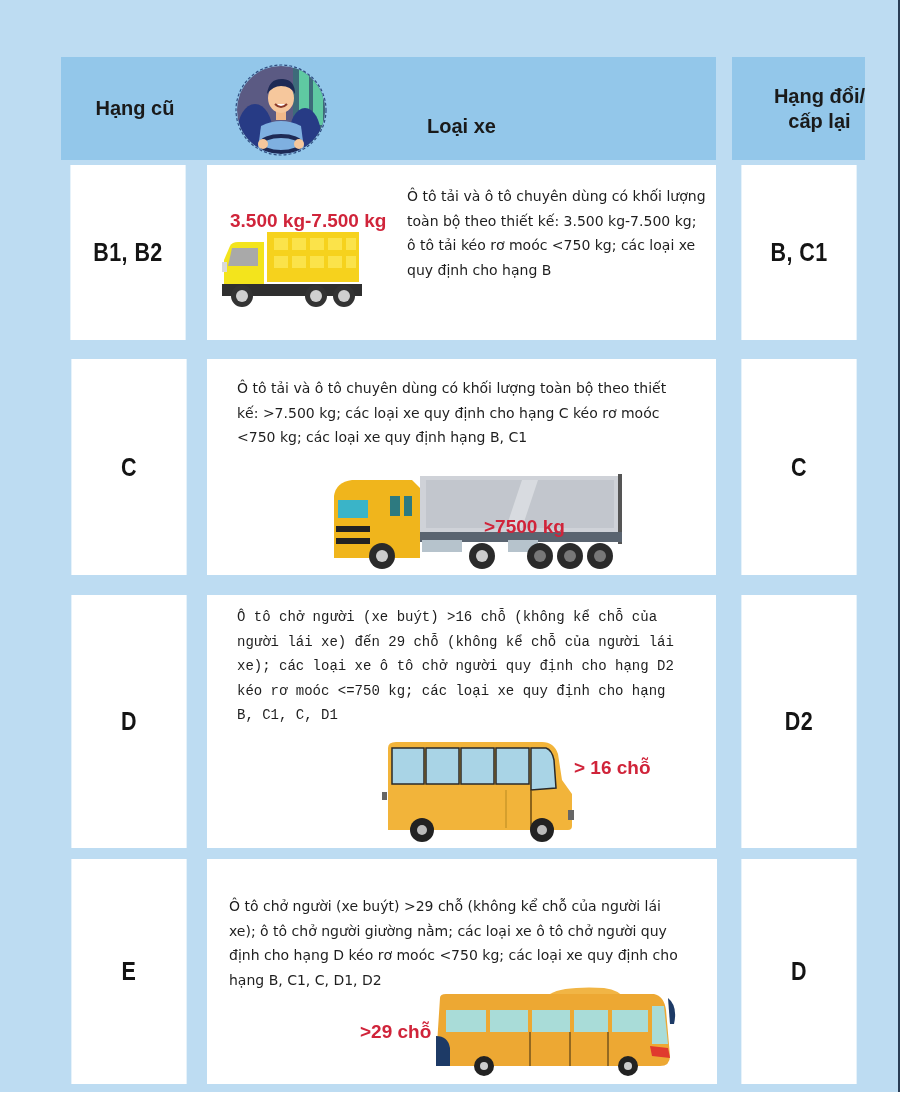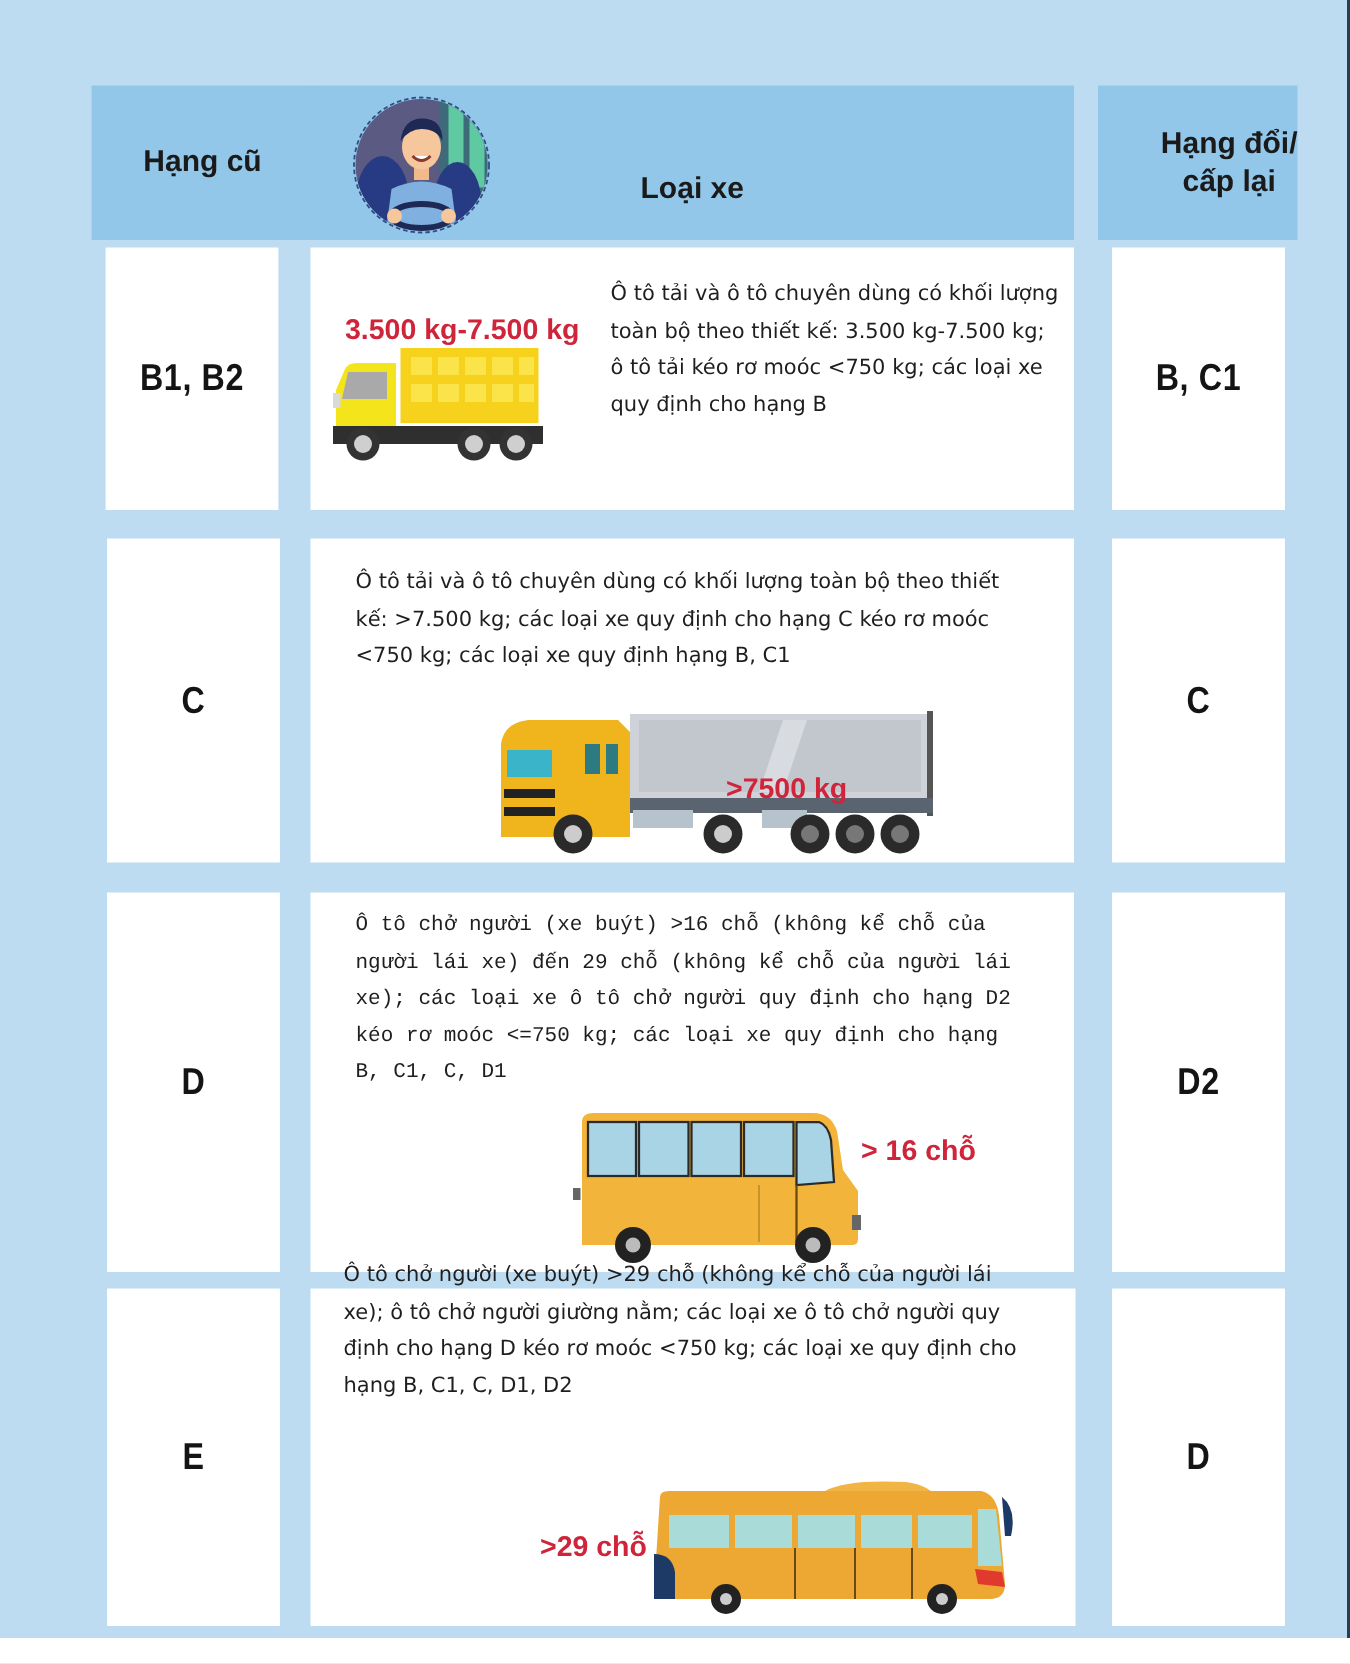--- a/index.html
+++ b/index.html
@@ -156,21 +156,21 @@
 </svg>
 <div class="tag" style="left:574px;top:757px;">&gt; 16 chỗ</div>
 <div class="cell grade" style="left:732px;top:595px;width:134px;height:253px;">
   <span>D2</span>
 </div>
 
 <div class="cell grade" style="left:62px;top:859px;width:134px;height:225px;">
   <span>E</span>
 </div>
 <div class="cell" style="left:207px;top:859px;width:510px;height:225px;"></div>
-<div class="desc" style="left:229px;top:838px;width:460px;">Ô tô chở người (xe buýt) &gt;29 chỗ (không kể chỗ của người lái xe); ô tô chở người giường nằm; các loại xe ô tô chở người quy định cho hạng D kéo rơ moóc &lt;750 kg; các loại xe quy định cho hạng B, C1, C, D1, D2</div>
+<div class="desc" style="left:229px;top:894px;width:460px;">Ô tô chở người (xe buýt) &gt;29 chỗ (không kể chỗ của người lái xe); ô tô chở người giường nằm; các loại xe ô tô chở người quy định cho hạng D kéo rơ moóc &lt;750 kg; các loại xe quy định cho hạng B, C1, C, D1, D2</div>
 <svg style="left:434px;top:986px;" width="240" height="90" viewBox="0 0 240 90">
   <path d="M116 8 Q130 0 170 2 Q186 4 192 14 L116 14 Z" fill="#f1b545"></path>
   <path d="M6 12 Q6 8 12 8 L220 8 Q230 10 232 24 L236 70 Q236 80 226 80 L8 80 Q2 80 2 74 Z" fill="#eda833"></path>
   <rect x="12" y="24" width="40" height="22" fill="#a9dcd8"></rect>
   <rect x="56" y="24" width="38" height="22" fill="#a9dcd8"></rect>
   <rect x="98" y="24" width="38" height="22" fill="#a9dcd8"></rect>
   <rect x="140" y="24" width="34" height="22" fill="#a9dcd8"></rect>
   <rect x="178" y="24" width="36" height="22" fill="#a9dcd8"></rect>
   <path d="M218 20 L230 20 L234 58 L218 58 Z" fill="#a9dcd8"></path>
   <path d="M216 60 L234 62 L236 72 L218 70 Z" fill="#e03a2e"></path>

